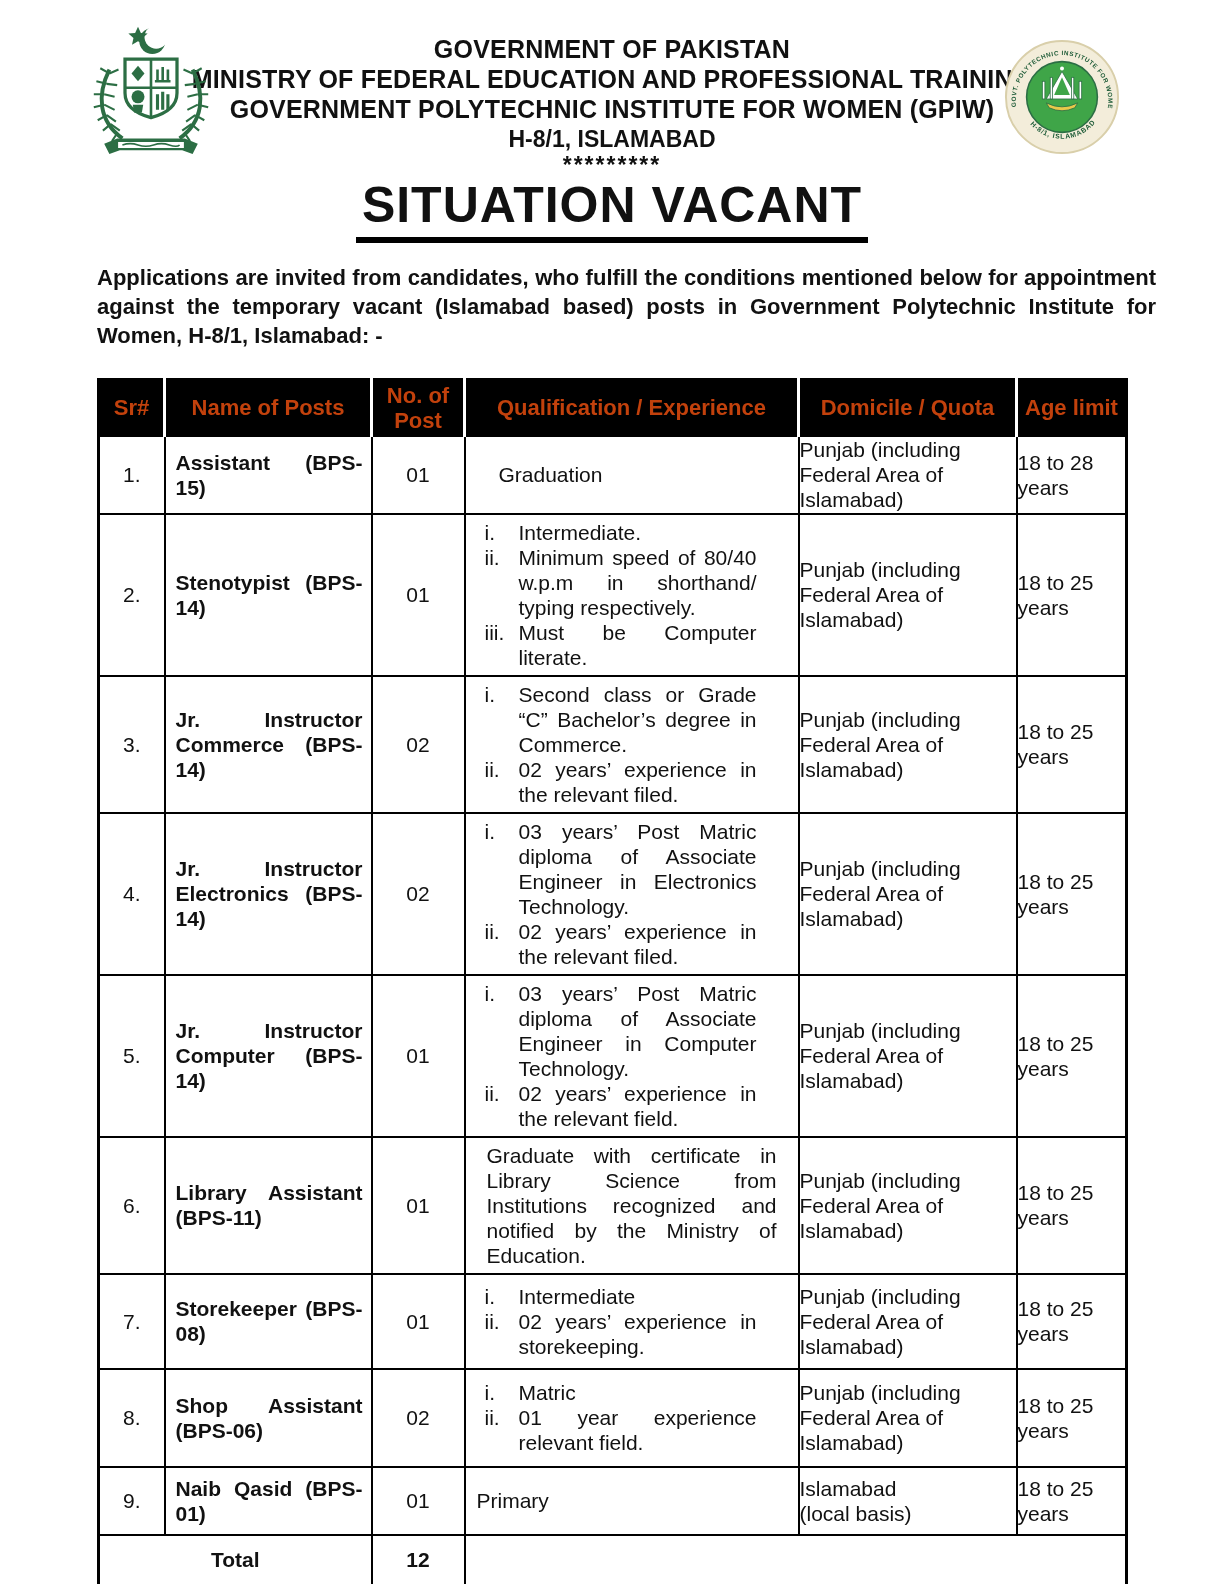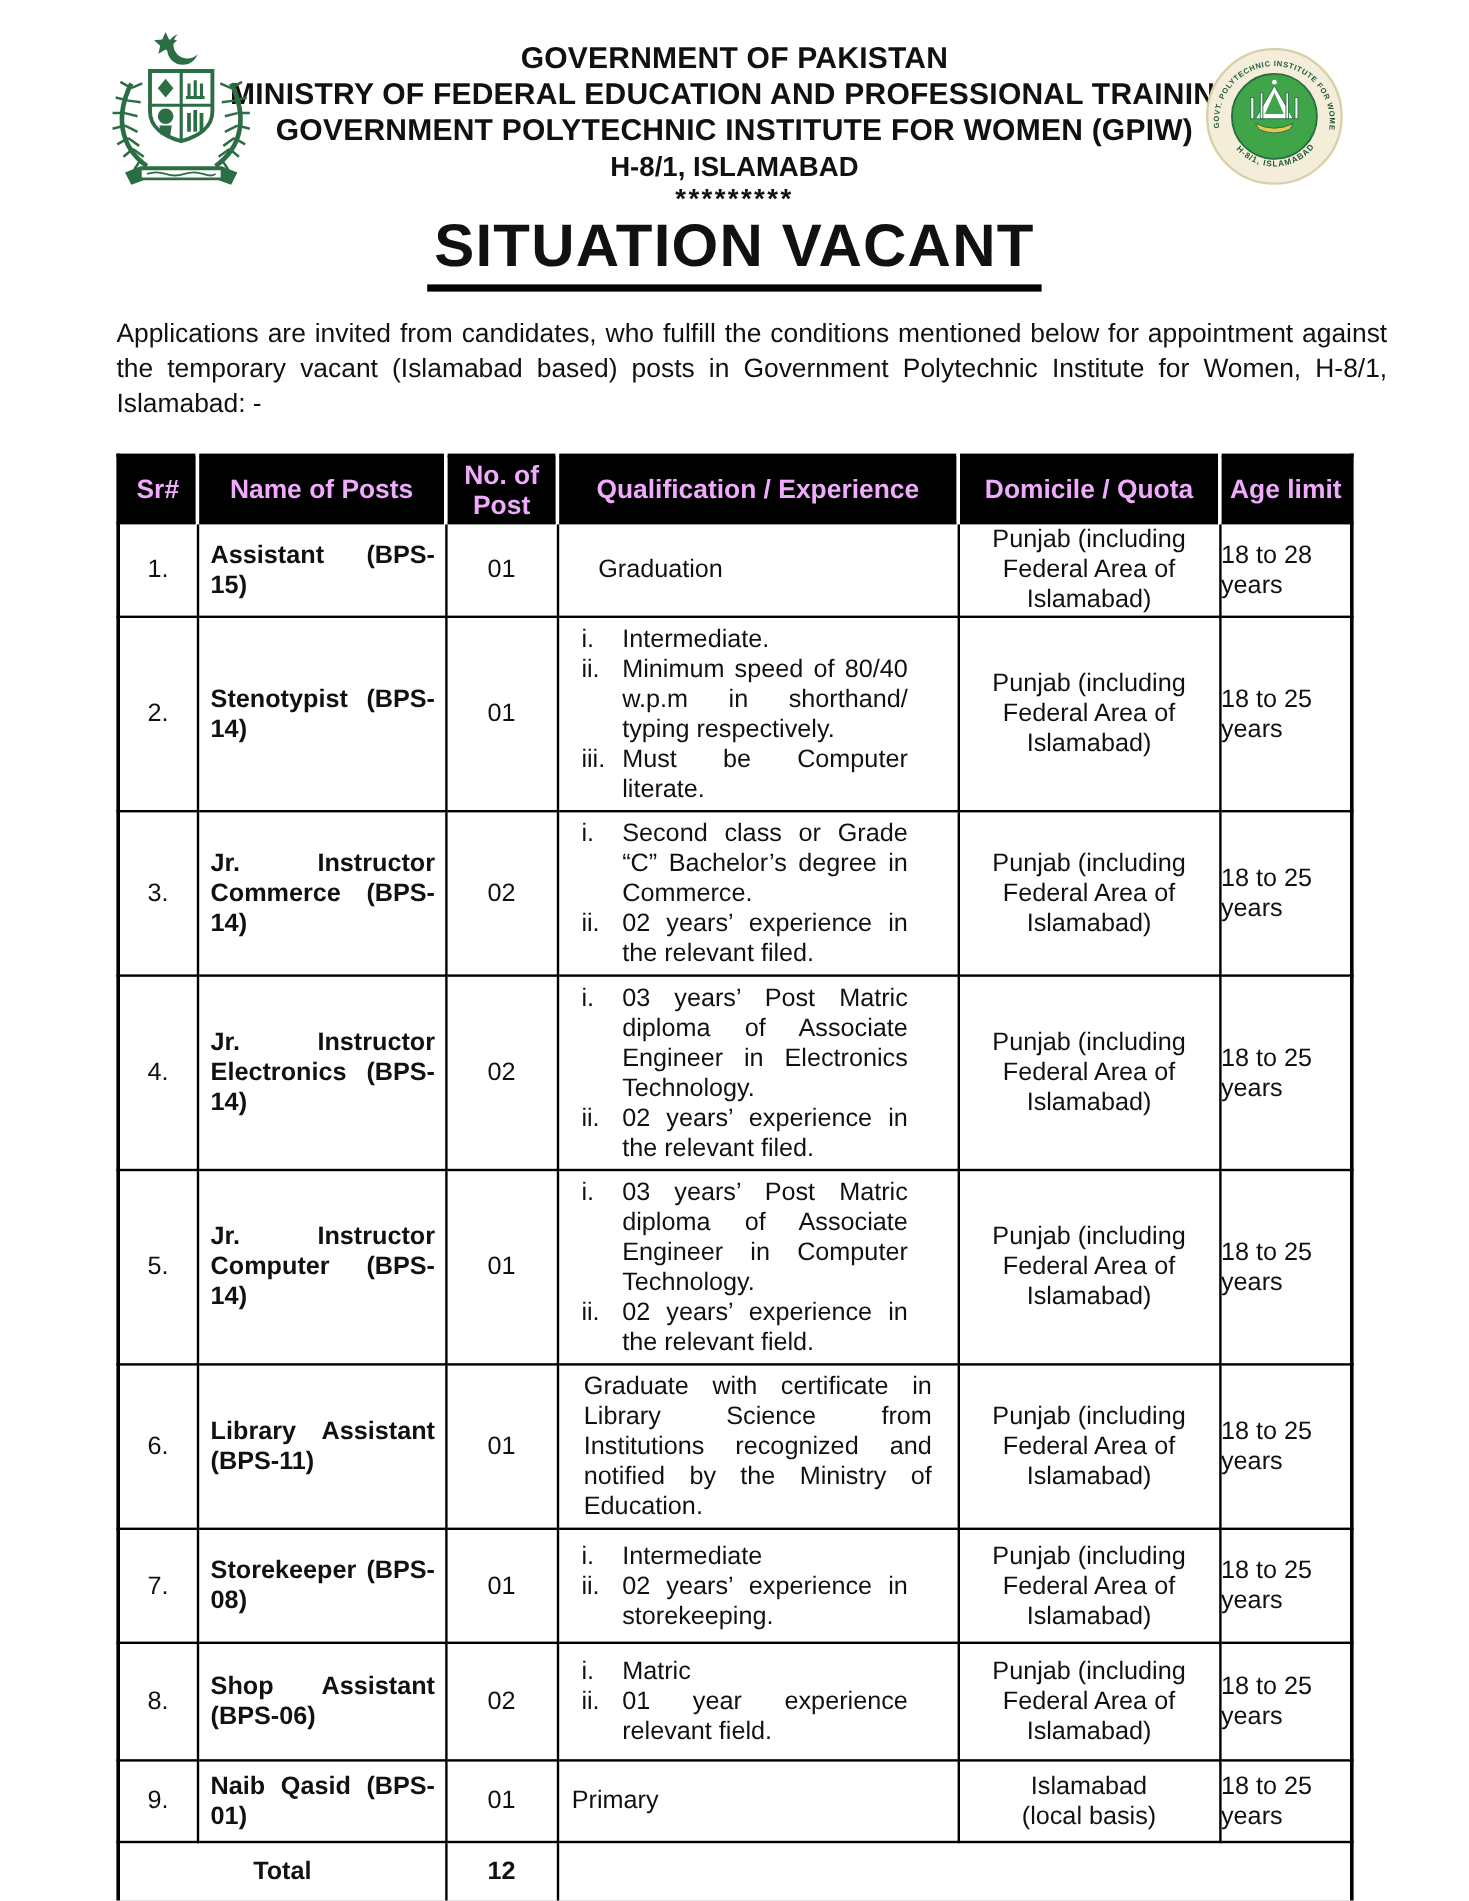--- a/index.html
+++ b/index.html
@@ -12,51 +12,51 @@
   .logo-right { position:absolute; top:38px;  left:1003px; width:118px; height:118px; }
   .header-text { padding-top:34px; text-align:center; line-height:30px; }
   .h-line1, .h-line2, .h-line3 { font-size:25px; font-weight:bold; letter-spacing:.2px; }
   .h-line4 { font-size:23px; font-weight:bold; }
   .h-stars { font-size:23px; font-weight:bold; letter-spacing:2px; line-height:22px; }
 
   .doc-title-wrap { text-align:center; }
   .doc-title { display:inline-block; font-size:50px; font-weight:bold; letter-spacing:1px;
                border-bottom:6px solid #000; padding:0 6px 3px 6px; }
 
-  .intro { margin:20px 68px 0 97px; font-size:22px; line-height:29px; text-align:justify; }
+  .intro { margin:20px 68px 0 97px; font-size:22px; line-height:29px; text-align:justify;font-weight:bold; }
 
   
   table.vtable { margin:28px 0 0 97px; width:1028px; border-collapse:collapse; table-layout:fixed;
                  border:3px solid #000; border-bottom:6px solid #000; font-size:21px; }
   .vtable col.c-sr   { width:66px; }
   .vtable col.c-name { width:207px; }
   .vtable col.c-no   { width:93px; }
   .vtable col.c-qual { width:334px; }
   .vtable col.c-dom  { width:218px; }
   .vtable col.c-age  { width:110px; }
 
   .vtable thead tr { background:#000; height:56px; }
-  .vtable th { color:#f0abfc; font-weight:bold; font-size:22px; text-align:center; vertical-align:middle;
+  .vtable th { color:#c2410c; font-weight:bold; font-size:22px; text-align:center; vertical-align:middle;
                white-space:pre-line; line-height:25px; border-right:3px solid #fff; border-bottom:2px solid #000; }
   .vtable th:last-child { border-right:none; }
 
   .vtable td { border:2px solid #000; vertical-align:middle; line-height:25px; }
 
   td.sr   { text-align:center; }
   td.name { padding:6px 8px 6px 10px; font-weight:bold; }
   td.name .nm { text-align:justify; }
   td.posts{ text-align:center;margin-left:14px; }
   td.qual { padding:5px 11px; }
   .qrow  { display:flex; padding:0 30px 0 8px; }
   .qmark { flex:0 0 34px; }
   .qtext { flex:1; text-align:justify; }
   .qleft   { padding-left:22px; }
   .qcenter { }
   .qjust   { padding:0 10px; text-align:justify; }
-  td.dom  { text-align:center; white-space:pre-line; }
+  td.dom  { text-align:left; white-space:pre-line; }
   td.age  { text-align:left; white-space:pre-line;margin-left:28px; }
 
   .vtable tbody tr:nth-child(1) { height:78px; }
   .vtable tbody tr:nth-child(2) { height:126px; }
   .vtable tbody tr:nth-child(3) { height:124px; }
   .vtable tbody tr:nth-child(4) { height:147px; }
   .vtable tbody tr:nth-child(5) { height:150px; }
   .vtable tbody tr:nth-child(6) { height:131px; }
   .vtable tbody tr:nth-child(7) { height:95px; }
   .vtable tbody tr:nth-child(8) { height:98px; }

